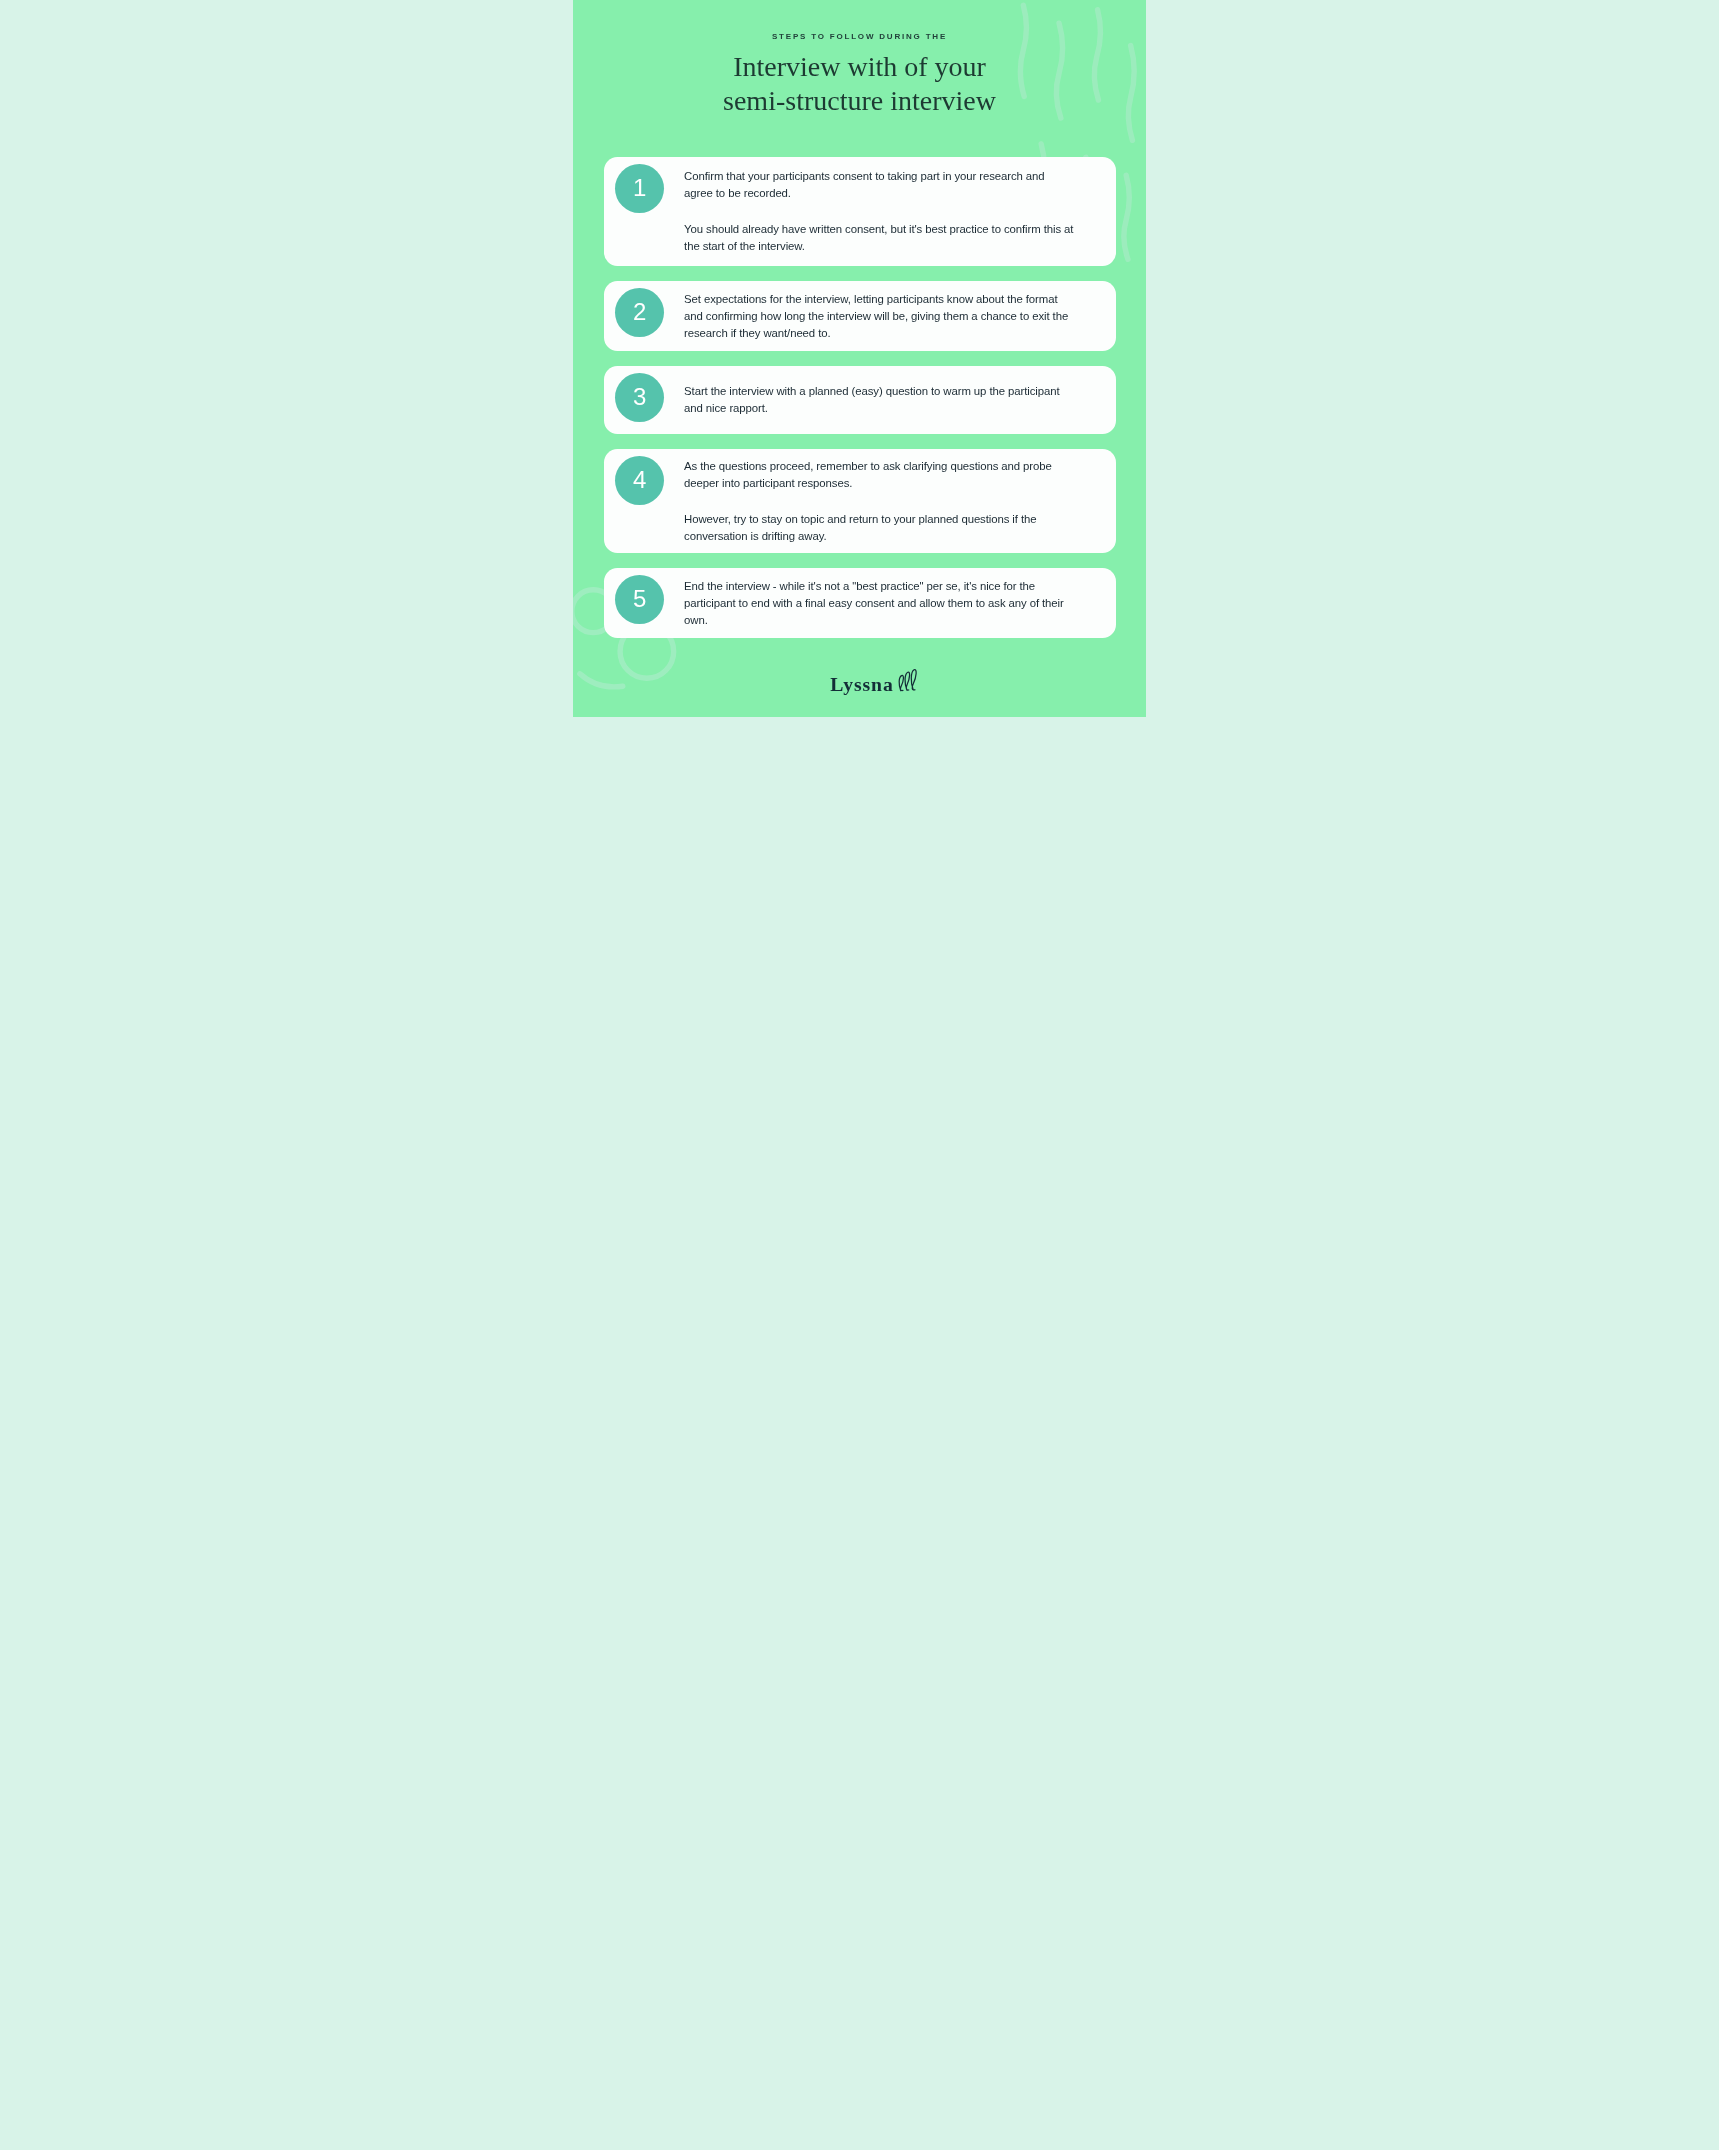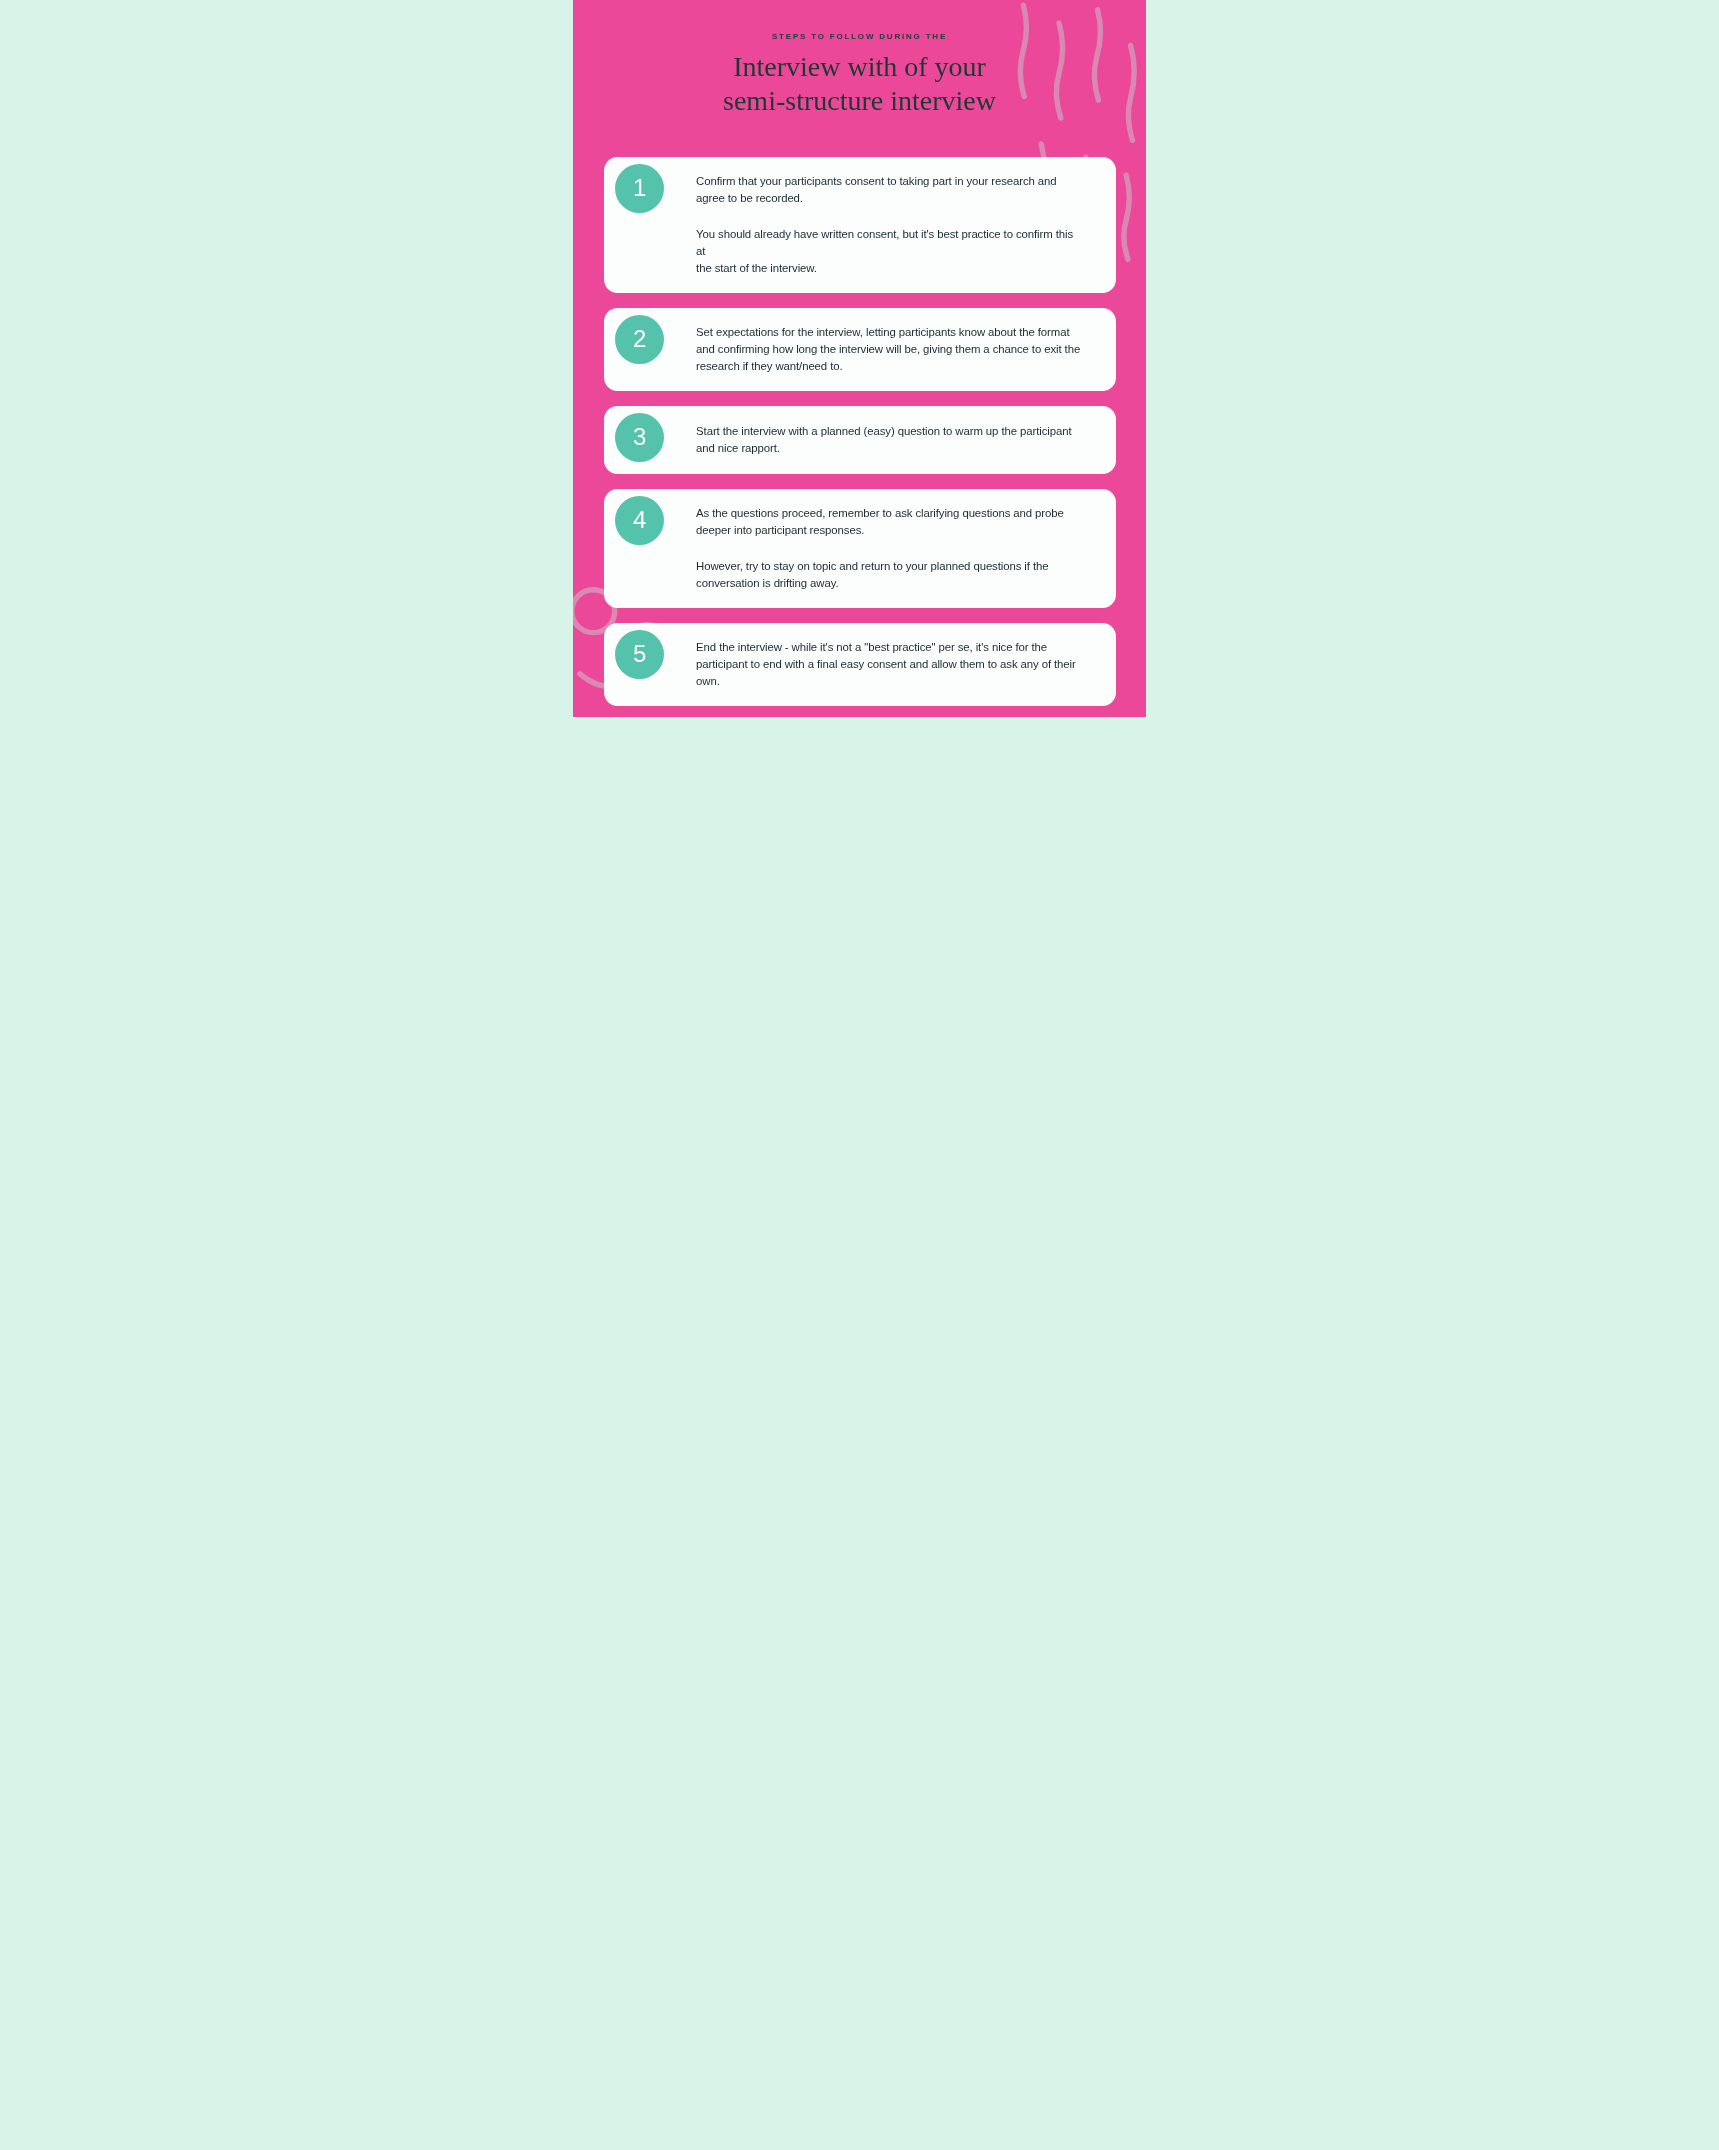--- a/index.html
+++ b/index.html
@@ -6,21 +6,21 @@
   body {
     background: #d8f3e8;
     font-family: "Liberation Sans", sans-serif;
     -webkit-font-smoothing: antialiased;
   }
   .page {
     position: relative;
     width: 573px;
     height: 717px;
     margin: 0 auto;
-    background: #ec4899;
+    background: #86efac;
     overflow: hidden;
   }
   .texture { position: absolute; opacity: .4; pointer-events: none; }
   .texture.tr { top: -4.5px; right: -7.2px; }
   .texture.bl { bottom: 11.6px; left: -10.7px; }
 
   .eyebrow {
     padding-top: 32px;
     text-align: center;
     font-size: 8px;
@@ -72,21 +72,21 @@
     align-items: center;
     justify-content: center;
     align-self: flex-start;
     margin-top: 6.7px;
     font-size: 24px;
     font-weight: 300;
     line-height: 1;
   }
   .content { flex: 1; margin-left: 16px; padding-right: 9px; }
   .content p {
-    margin: 16px;
+    margin: 4px;
     font-size: 11.4px;
     line-height: 17px;
     letter-spacing: -0.1px;
     color: #1b2a33;
     white-space: pre-line;
   }
   .content p + p { margin-top: 19px; }
 
   .footer {
     margin-top: 30px;

